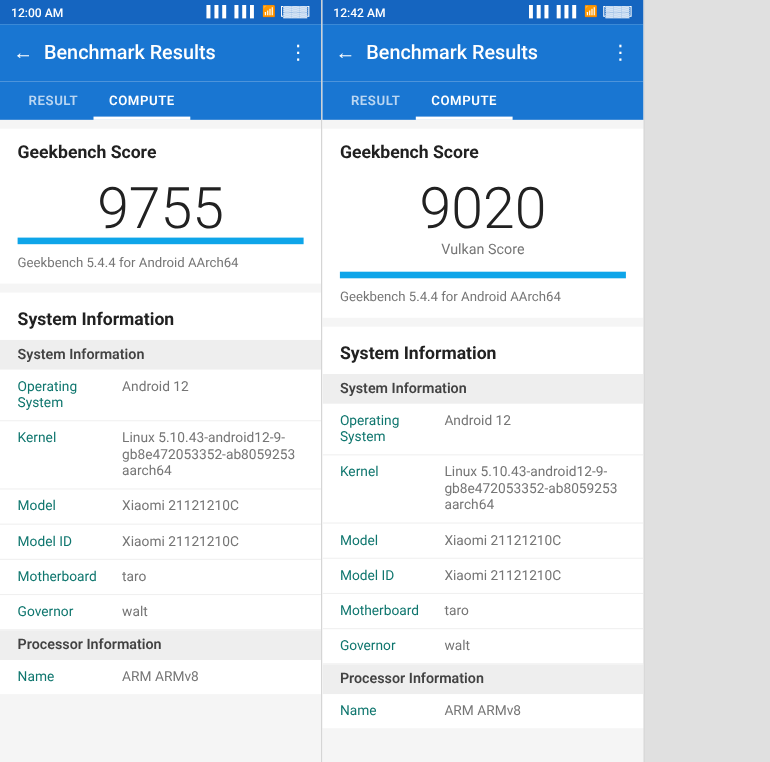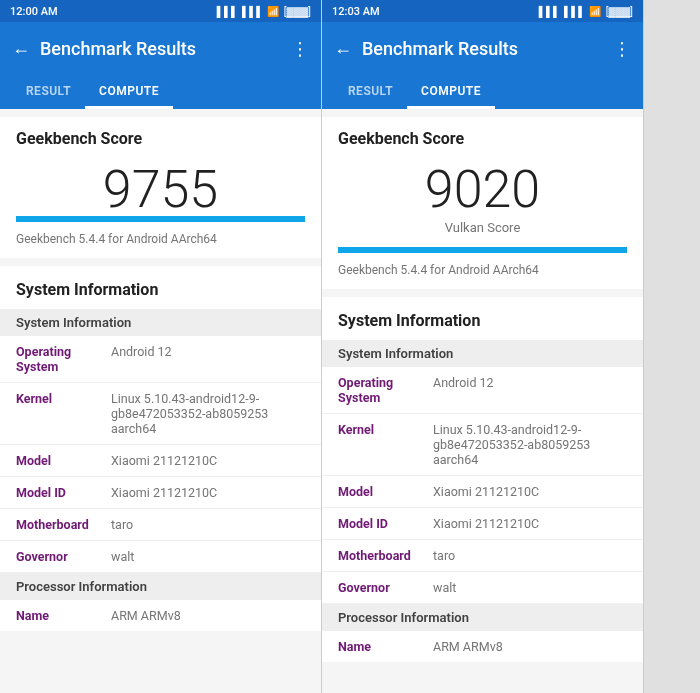--- a/index.html
+++ b/index.html
@@ -138,37 +138,37 @@
       display: flex;
       padding: 8px 16px;
       border-bottom: 1px solid #f0f0f0;
       align-items: flex-start;
     }
     .info-row:last-child {
       border-bottom: none;
     }
     .info-key {
       font-size: 12.5px;
-      font-weight: 700;
-      color: #701a75;
+      font-weight: 400;
+      color: #0f766e;
       width: 95px;
       flex-shrink: 0;
     }
     .info-val {
       font-size: 12.5px;
       color: #757575;
       flex: 1;
     }
     
     .content::-webkit-scrollbar { display: none; }
   </style>
 </head>
 <body>
 
-<div id="app" style="display:flex;width:644px;height:693px;border-radius:23px;">
+<div id="app" style="display:flex;width:586px;height:693px;border-radius:23px;">
     <div class="phone-panel">
       <div class="status-bar">
         <span class="status-bar-left">12:00 AM</span>
         <div class="status-bar-right">
     <span style="font-size:10px;">▌▌▌</span>
     <span style="font-size:10px;">▌▌▌</span>
     <span>📶</span>
     <span style="font-size:10px;">[▓▓▓]</span>
   </div>
       </div>
@@ -218,21 +218,21 @@
           <div class="info-section-header">Processor Information</div>
           <div class="info-row">
             <div class="info-key">Name</div>
             <div class="info-val">ARM ARMv8</div>
           </div>
         </div>
       </div>
     </div>
     <div class="phone-panel">
       <div class="status-bar">
-        <span class="status-bar-left">12:03 AM</span>
+        <span class="status-bar-left">12:42 AM</span>
         <div class="status-bar-right">
     <span style="font-size:10px;">▌▌▌</span>
     <span style="font-size:10px;">▌▌▌</span>
     <span>📶</span>
     <span style="font-size:10px;">[▓▓▓]</span>
   </div>
       </div>
       <div class="app-bar">
         <span class="back-arrow">←</span>
         <span class="app-bar-title">Benchmark Results</span>

